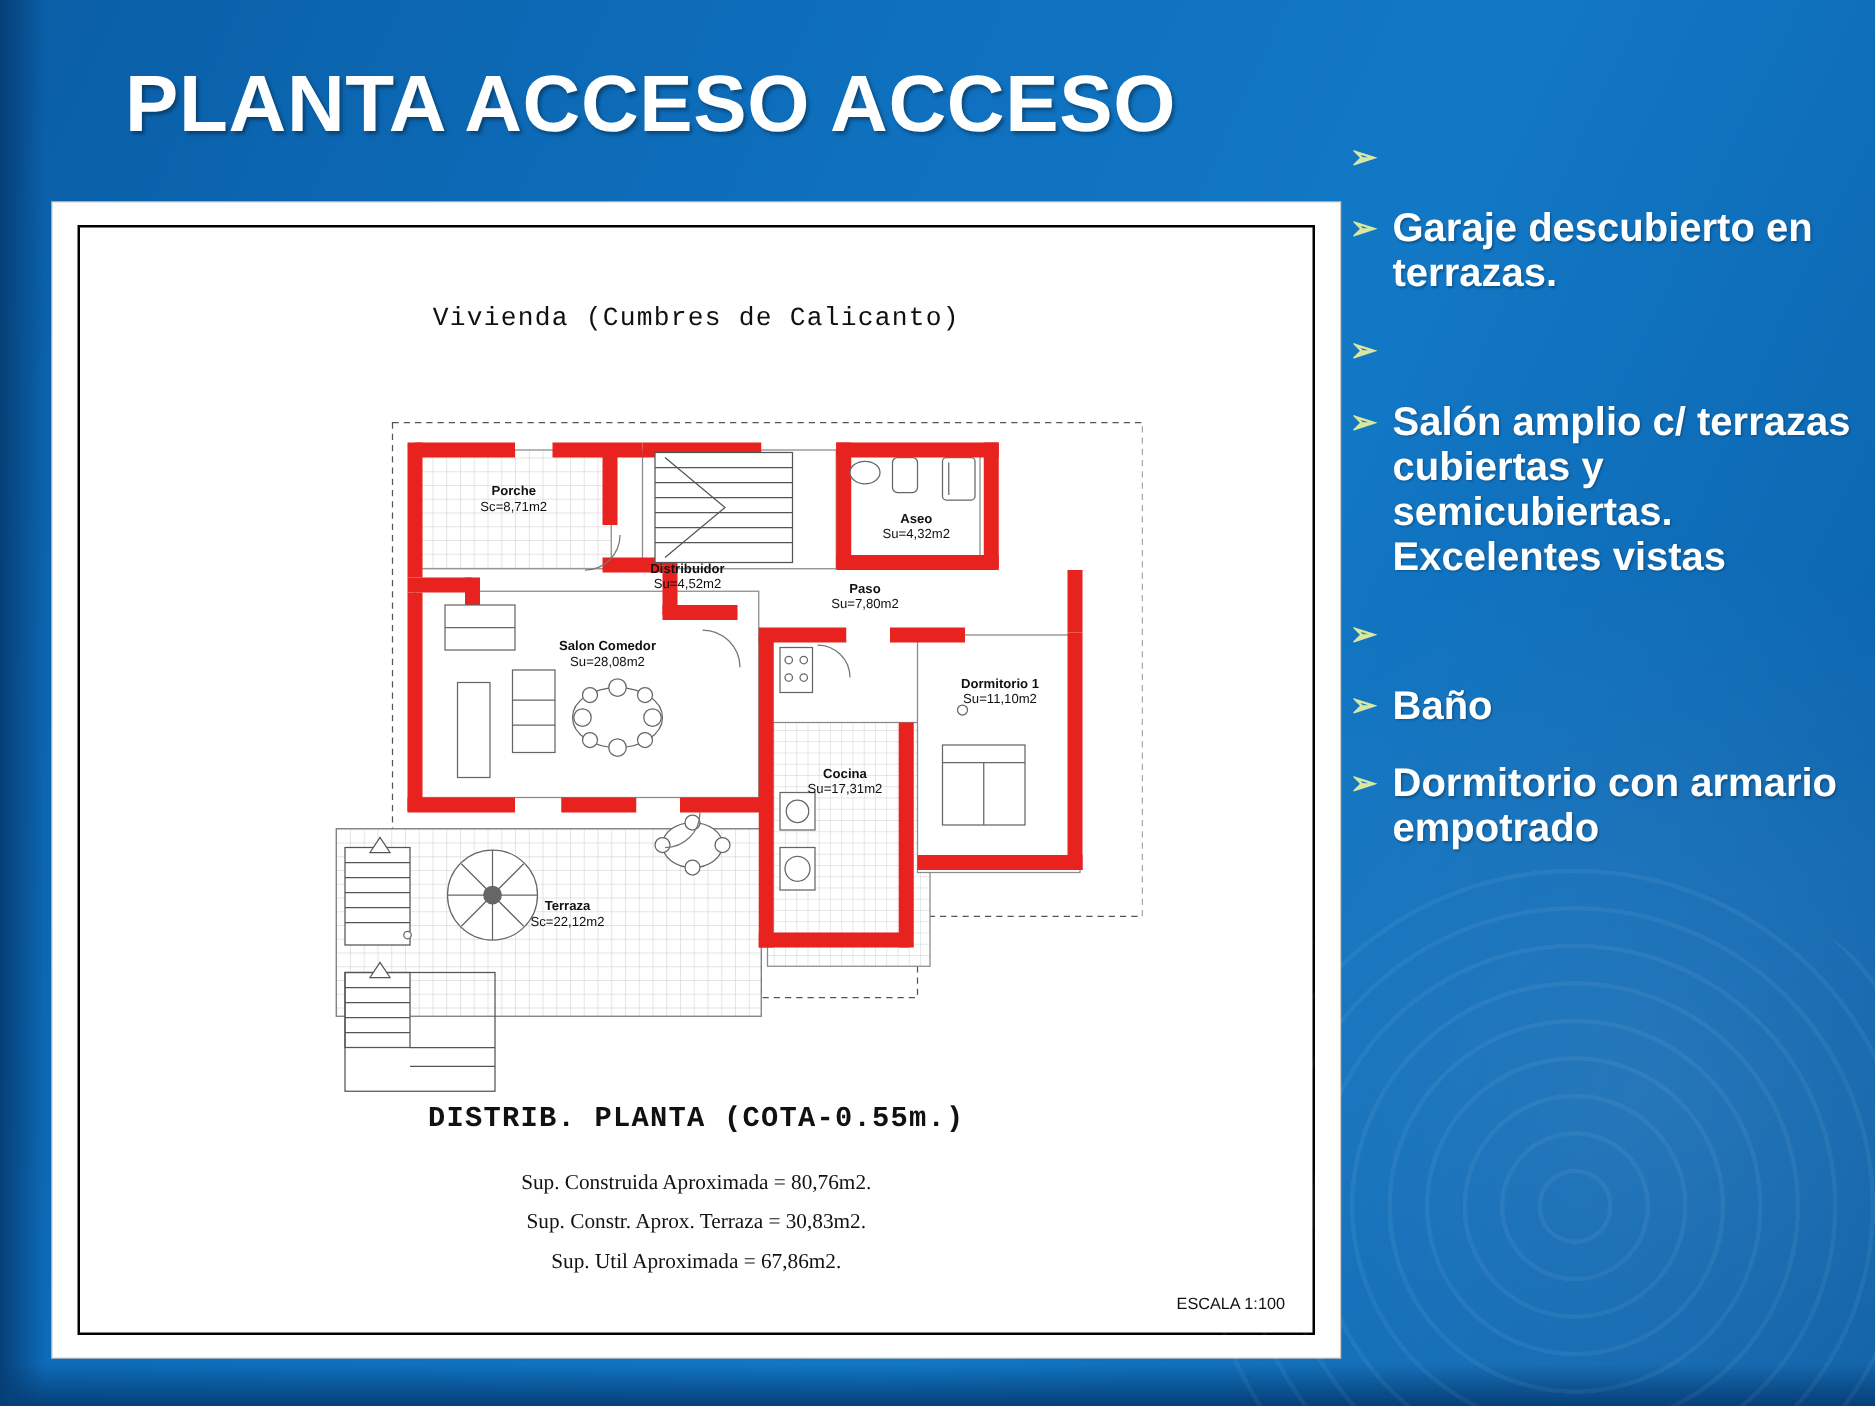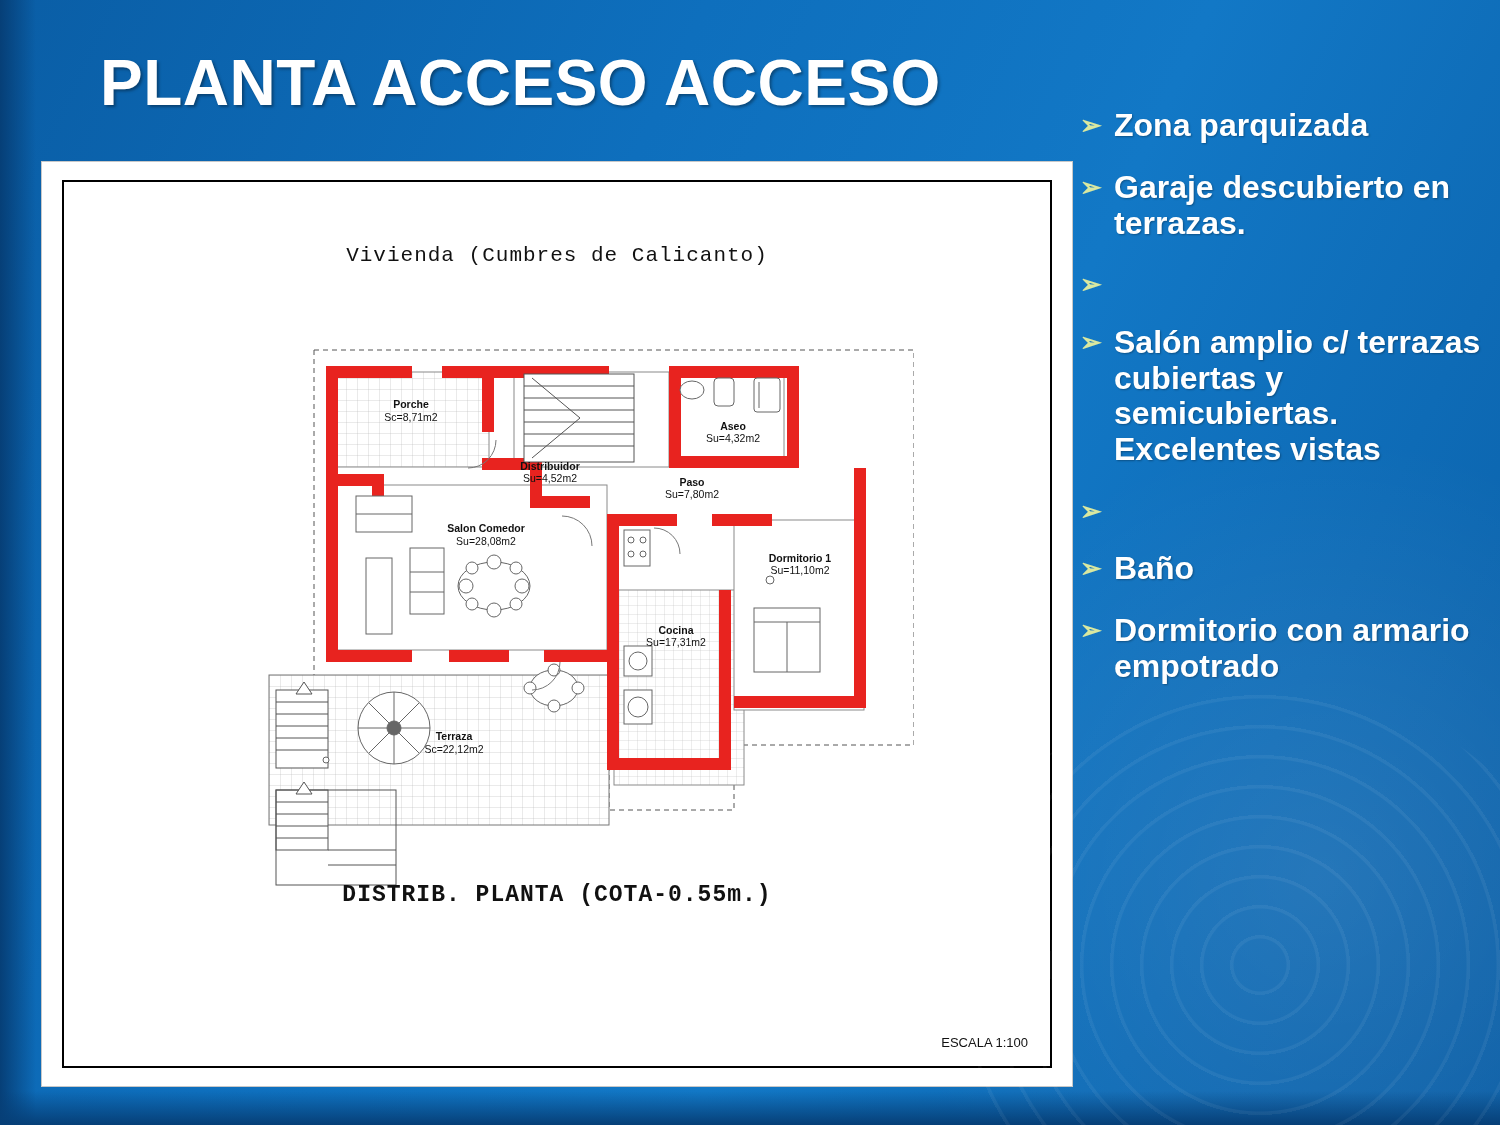--- a/index.html
+++ b/index.html
@@ -79,21 +79,21 @@
   }
   .sup-line{ text-align:center; line-height:1.85; }
   .escala{
     position:absolute; right:22px; bottom:16px;
     font-family:"Liberation Sans", sans-serif;
     font-size:13px; color:#111;
   }
 
   
   .drawing{
-    position:absolute; left:150px; top:108px;
+    position:absolute; left:150px; top:96px;
     width:700px; height:600px;
   }
   .drawing svg{ display:block; }
 
   
   .bullets{
     position:absolute; left:1080px; top:108px;
     width:404px;
   }
   .bullet{
@@ -297,29 +297,33 @@
             <text x="462" y="356">Su=17,31m2</text>
 
             <text x="240" y="450" font-weight="bold">Terraza</text>
             <text x="240" y="463">Sc=22,12m2</text>
           </g>
         </svg>
       </div>
 
       <div class="plan-title2">DISTRIB. PLANTA (COTA-0.55m.)</div>
 
+      <div class="sup-lines">
+        <div class="sup-line">Sup. Construida Aproximada =  80,76m2.</div>
+        <div class="sup-line">Sup. Constr. Aprox. Terraza =   30,83m2.</div>
+        <div class="sup-line">Sup.       Util Aproximada =  67,86m2.</div>
+      </div>
 
       <div class="escala">ESCALA 1:100</div>
     </div>
   </div>
 
   <div class="bullets">
     <div class="bullet">
       <div class="marker">➢</div>
-      <div class="btext">Zona parquizada</div>
     </div>
     <div class="bullet">
       <div class="marker">➢</div>
       <div class="btext">Garaje descubierto en terrazas.</div>
     </div>
     <div class="bullet">
       <div class="marker">➢</div>
     </div>
     <div class="bullet">
       <div class="marker">➢</div>

